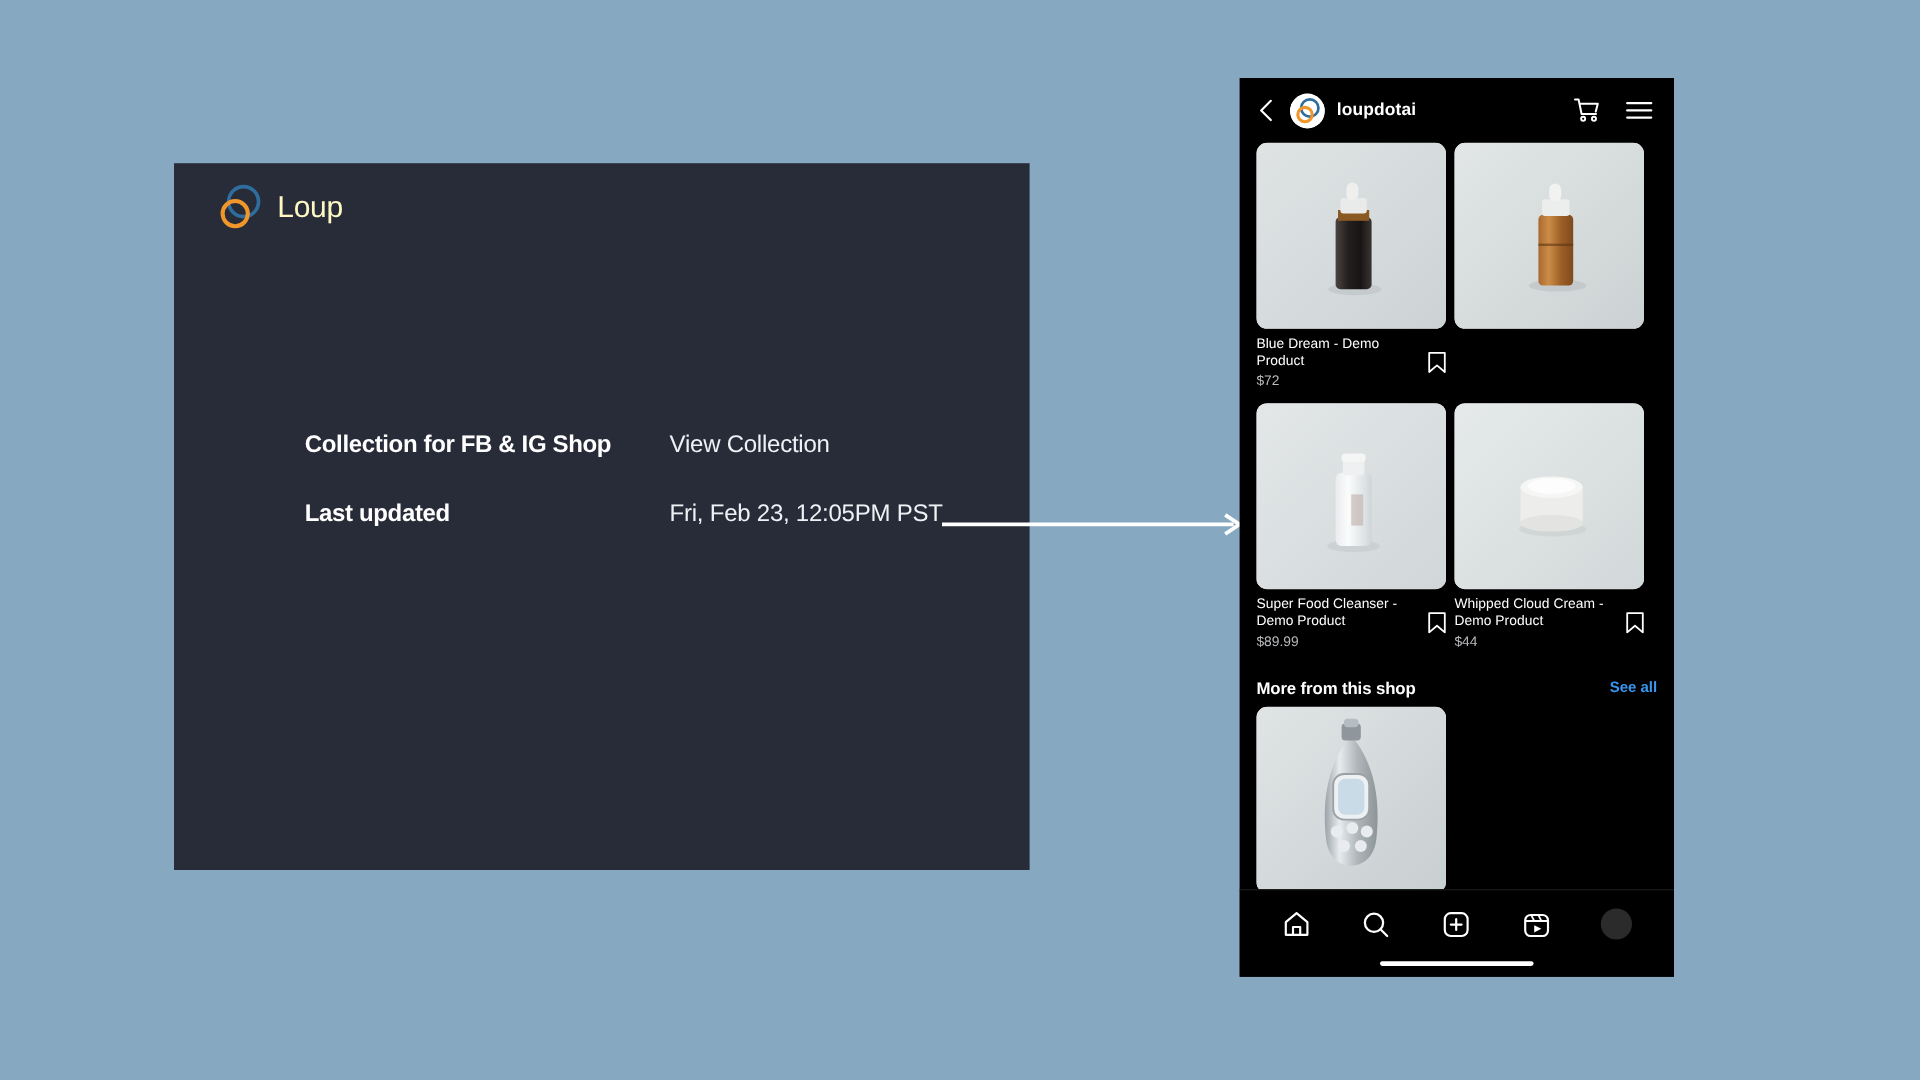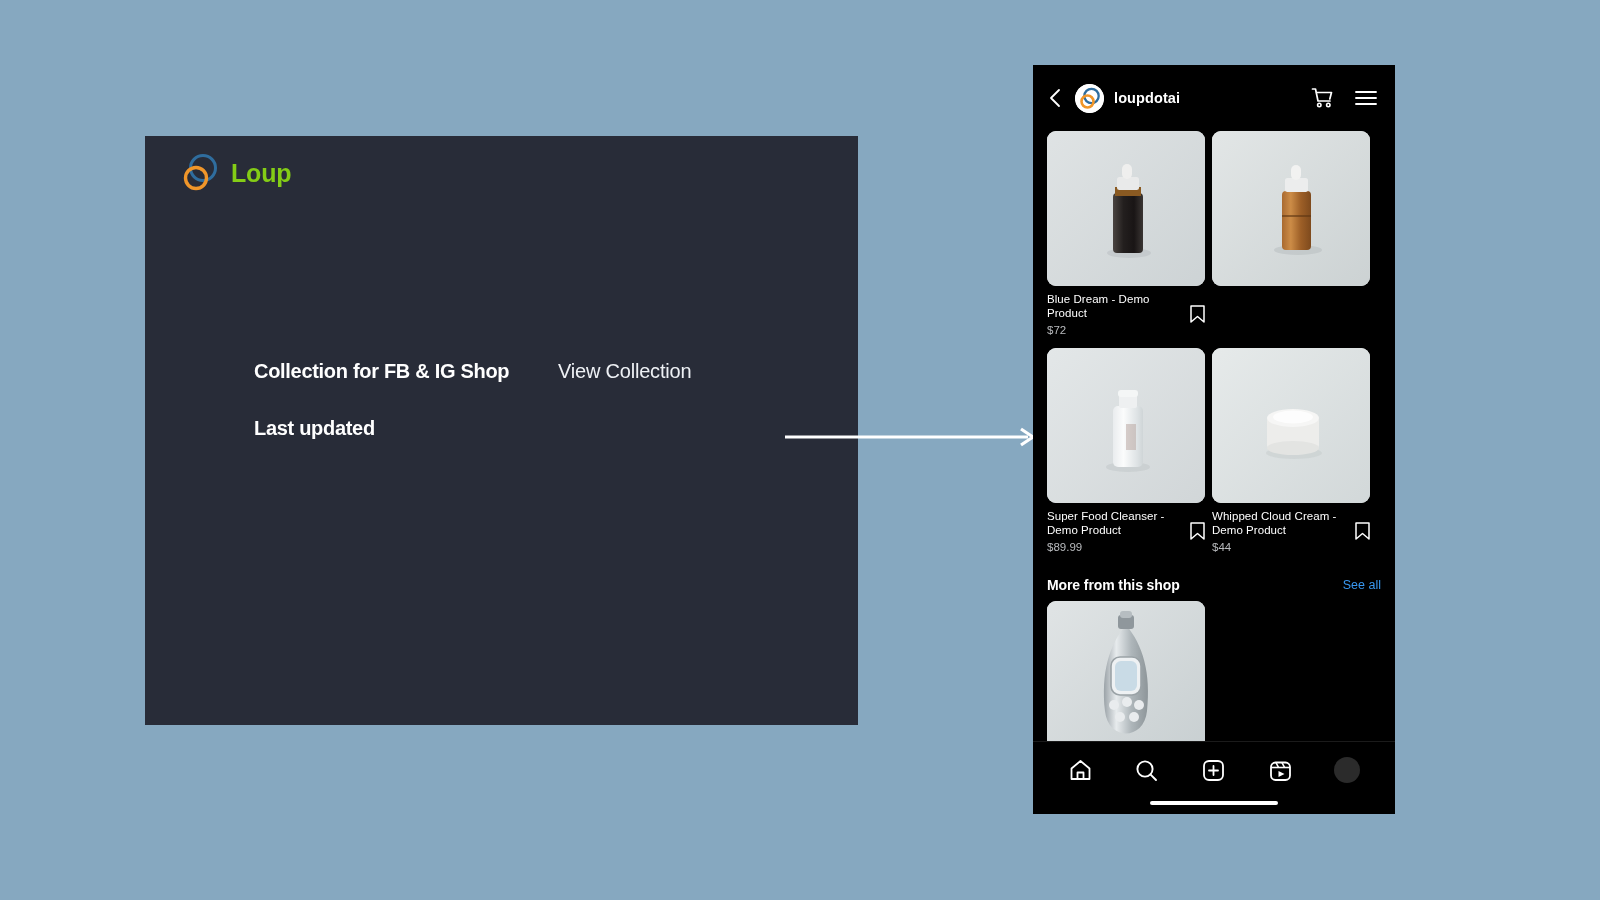--- a/index.html
+++ b/index.html
@@ -32,24 +32,24 @@
     display: flex;
     align-items: center;
     gap: 12px;
   }
   .brand-logo {
     width: 38px;
     height: 42px;
     position: relative;
   }
   .brand-name {
-    color: #84cc16;
+    color: #fef9c3;
     font-size: 25px;
     letter-spacing: -0.2px;
-    font-weight: 700;
+    font-weight: 400;
   }
   .stats {
     position: absolute;
     left: 109px;
     top: 222px;
     width: 560px;
   }
   .stat-row {
     display: flex;
     align-items: center;
@@ -86,21 +86,21 @@
     position: absolute;
     left: 1033px;
     top: 65px;
     width: 362px;
     height: 749px;
     background: #000000;
     overflow: hidden;
     color: #ffffff;
   }
   .ig-header {
-    height: 66px;
+    height: 54px;
     display: flex;
     align-items: center;
     padding: 0 17px 0 10px;
     box-sizing: border-box;
   }
   .ig-back {
     width: 26px;
     height: 26px;
     display: flex;
     align-items: center;
@@ -171,21 +171,21 @@
   }
   .section-title {
     flex: 1;
     font-size: 14px;
     font-weight: bold;
     letter-spacing: -0.1px;
   }
   .section-link {
     font-size: 12.5px;
     color: #3897f0;
-    font-weight: normal;
+    font-weight: bold;
   }
 
   .more-row { padding: 0 14px; display: flex; gap: 7px; }
 
   .ig-tabbar {
     position: absolute;
     left: 0;
     bottom: 0;
     width: 362px;
     height: 73px;
@@ -233,20 +233,21 @@
     <div class="brand-name">Loup</div>
   </div>
 
   <div class="stats">
     <div class="stat-row">
       <div class="stat-label">Collection for FB &amp; IG Shop</div>
       <div class="stat-value">View Collection</div>
     </div>
     <div class="stat-row">
       <div class="stat-label">Last updated</div>
+      <div class="stat-value">Fri, Feb 23, 12:05PM PST</div>
     </div>
   </div>
 </div>
 
 <div class="arrow">
   <svg width="250" height="24" viewBox="0 0 250 24">
     <line x1="0" y1="12" x2="243" y2="12" stroke="#ffffff" stroke-width="3.2"></line>
     <polyline points="236,4 248,12 236,20" fill="none" stroke="#ffffff" stroke-width="3.2"></polyline>
   </svg>
 </div>

